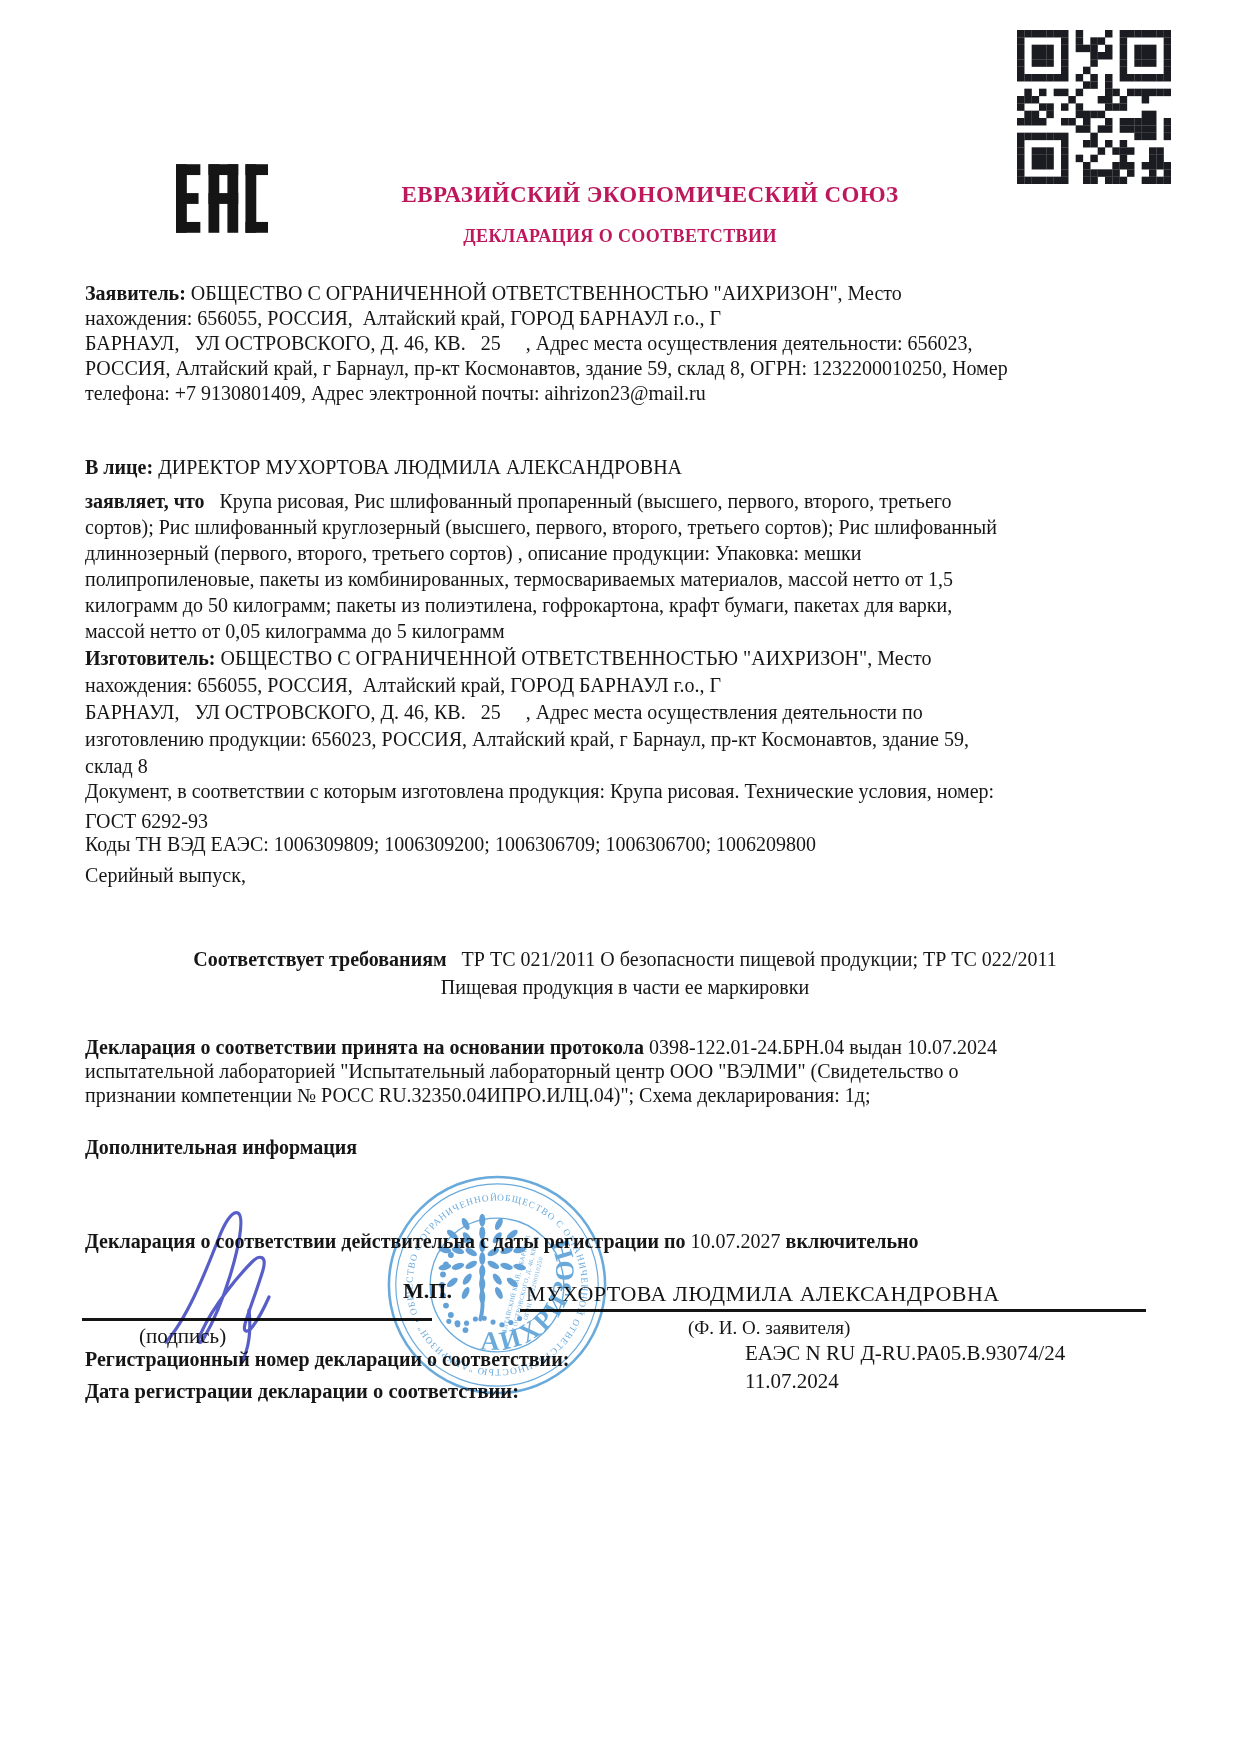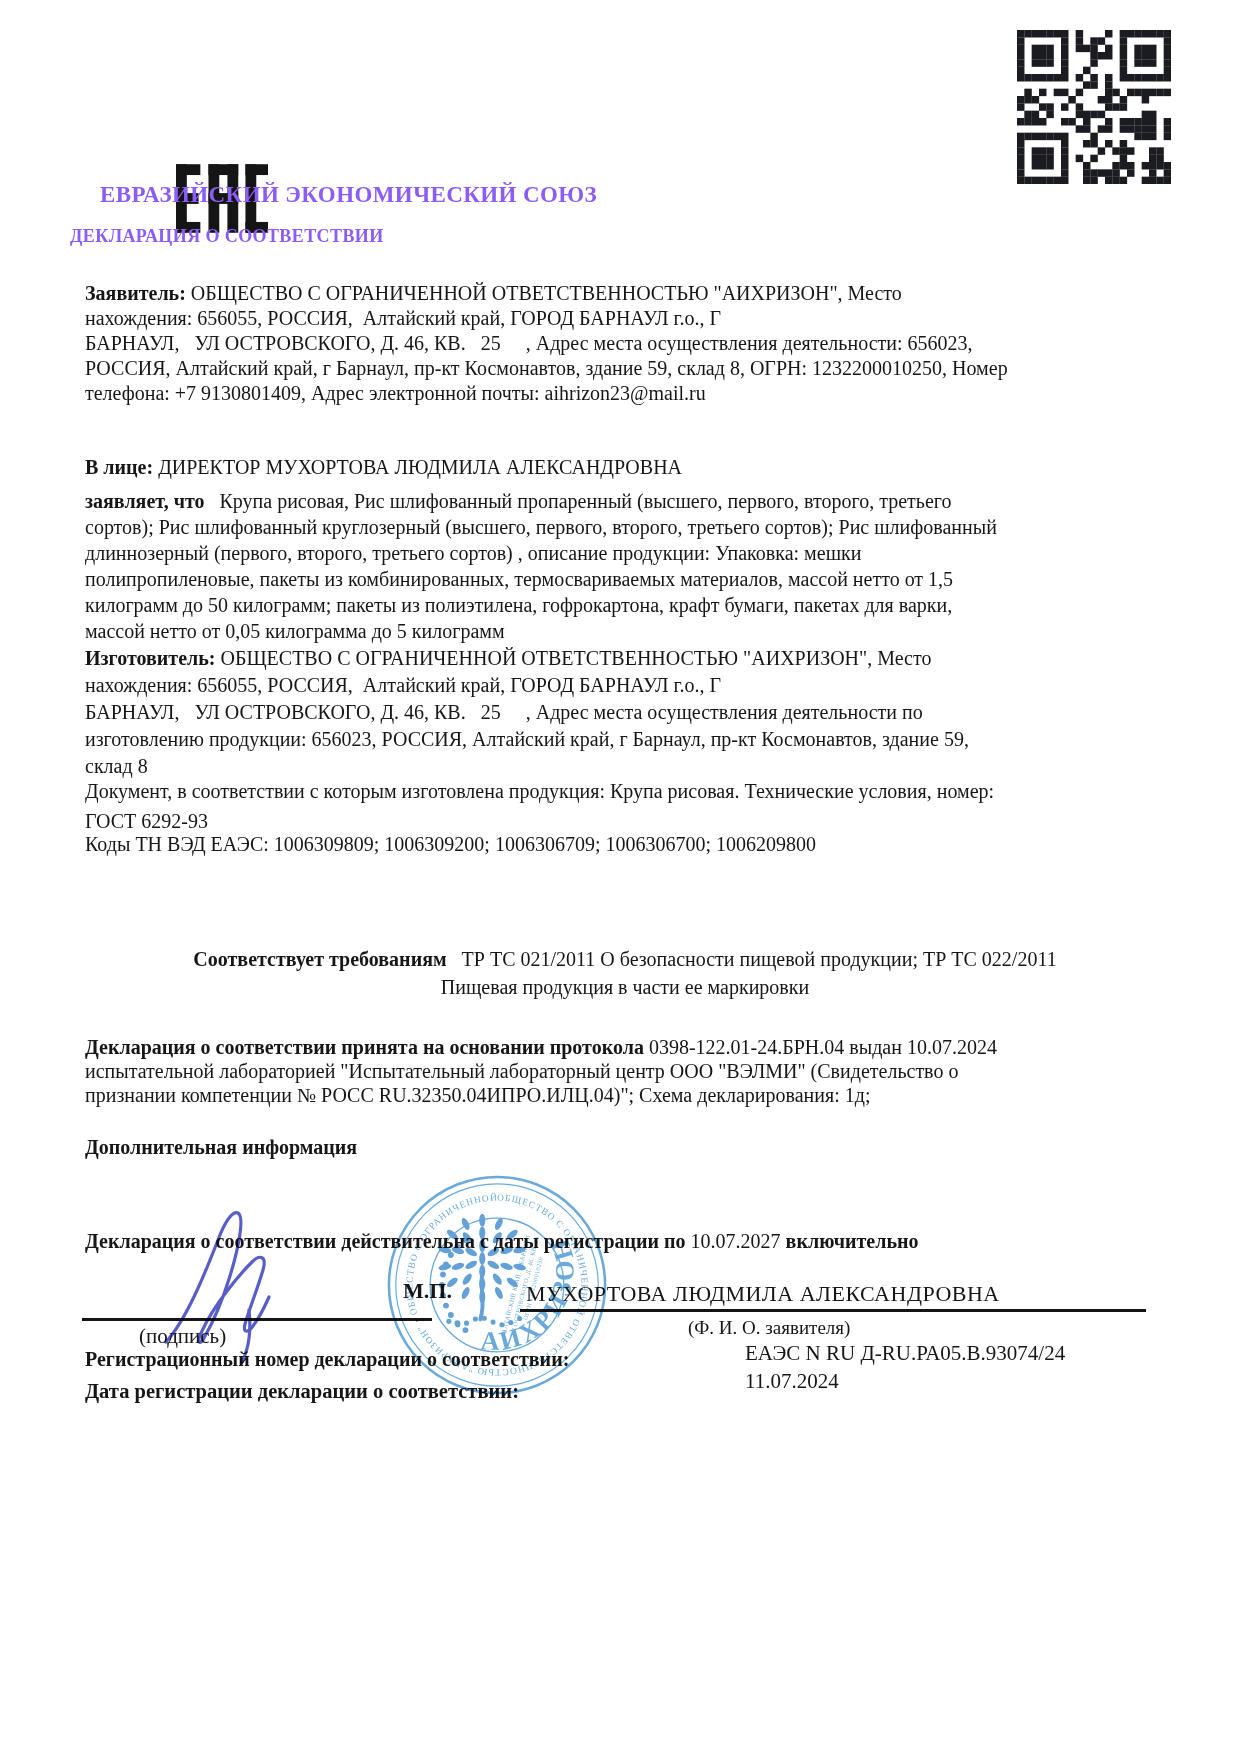--- a/index.html
+++ b/index.html
@@ -9,22 +9,22 @@
     font-family:"Liberation Serif","DejaVu Serif",serif;
     color:#161616;
   }
   .abs{position:absolute;margin:0;}
   .para{
     position:absolute;left:85px;width:1080px;margin:0;
     font-size:20px;line-height:26px;white-space:pre-wrap;
   }
   .b{font-weight:bold;}
   .title{
-    position:absolute;width:1100px;margin:0;
-    font-weight:bold;letter-spacing:.4px;color:#8b5cf6;
+    position:absolute;width:1100px;text-align:center;margin:0;
+    font-weight:bold;letter-spacing:.4px;color:#be185d;
   }
   .hline{position:absolute;background:#141414;height:3px;}
   .cap{position:absolute;font-weight:normal;font-size:20px;text-align:left;}
   .val{position:absolute;font-size:21px;}
   .stamp-svg,.sig-svg{position:absolute;mix-blend-mode:multiply;pointer-events:none;}
 </style>
 </head>
 <body>
 
 <div class="page">
@@ -298,20 +298,21 @@
 нахождения: 656055, РОССИЯ,  Алтайский край, ГОРОД БАРНАУЛ г.о., Г
 БАРНАУЛ,   УЛ ОСТРОВСКОГО, Д. 46, КВ.   25     , Адрес места осуществления деятельности по
 изготовлению продукции: 656023, РОССИЯ, Алтайский край, г Барнаул, пр-кт Космонавтов, здание 59,
 склад 8</span></p>
 
   <p class="para" style="top:776px;line-height:30px;"><span>Документ, в соответствии с которым изготовлена продукция: Крупа рисовая. Технические условия, номер:
 ГОСТ 6292-93</span></p>
 
   <p class="para" style="top:831px;"><span>Коды ТН ВЭД ЕАЭС: 1006309809; 1006309200; 1006306709; 1006306700; 1006209800</span></p>
 
+  <p class="para" style="top:862px;"><span>Серийный выпуск,</span></p>
 
   <p class="para" style="top:945px;line-height:28px;text-align:center;"><span class="b">Соответствует требованиям</span><span>   ТР ТС 021/2011 О безопасности пищевой продукции; ТР ТС 022/2011
 Пищевая продукция в части ее маркировки</span></p>
 
   <p class="para" style="top:1035px;line-height:24px;"><span class="b">Декларация о соответствии принята на основании протокола</span><span> 0398-122.01-24.БРН.04 выдан 10.07.2024
 испытательной лабораторией "Испытательный лабораторный центр ООО "ВЭЛМИ" (Свидетельство о
 признании компетенции № РОСС RU.32350.04ИПРО.ИЛЦ.04)"; Схема декларирования: 1д;</span></p>
 
   <p class="para" style="top:1134px;"><span class="b">Дополнительная информация</span></p>
 

